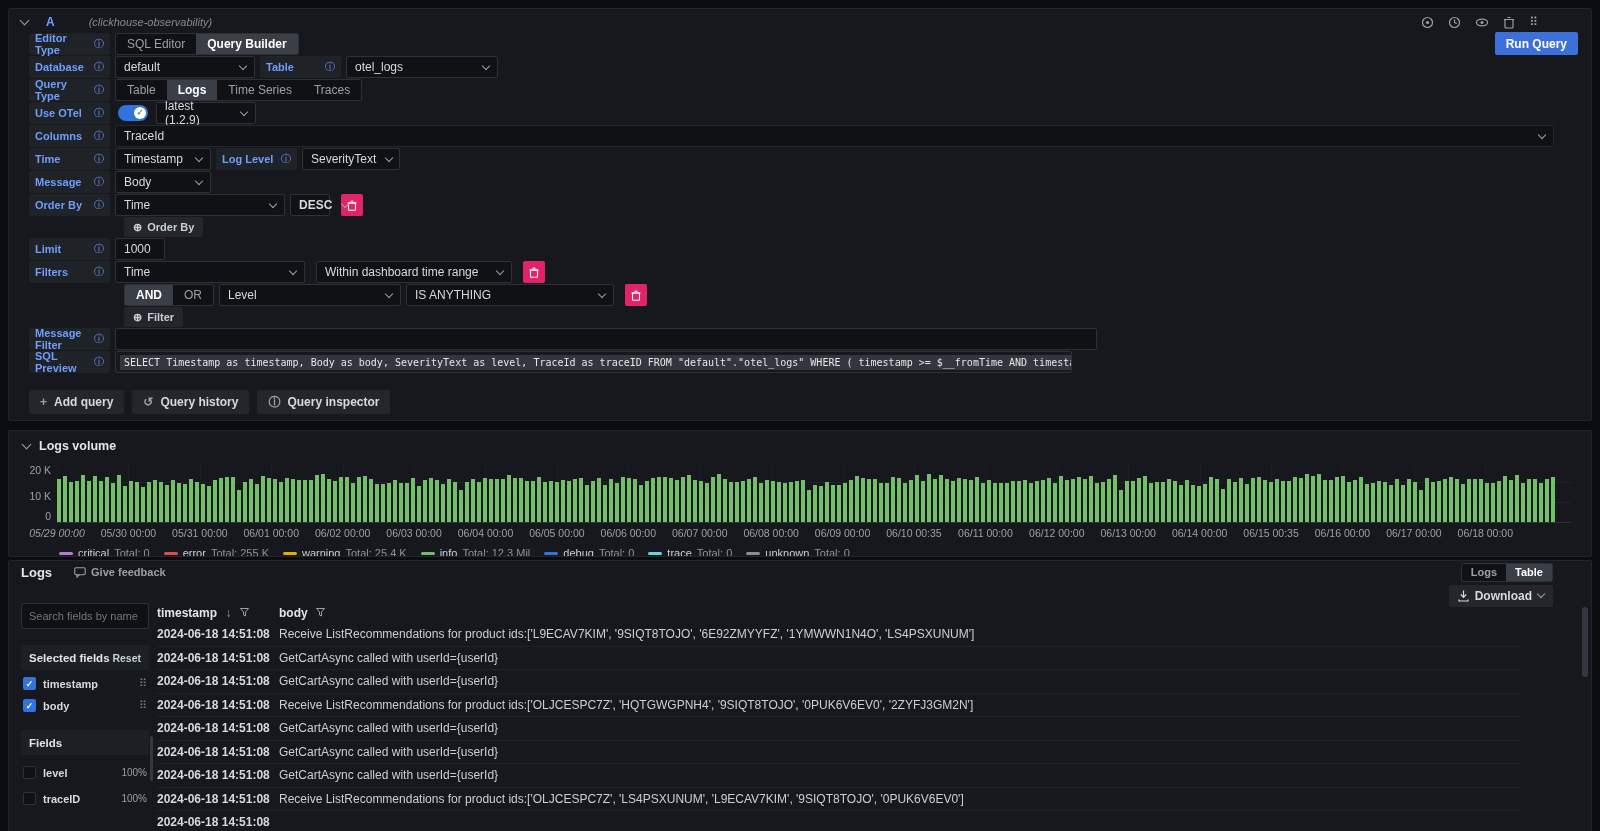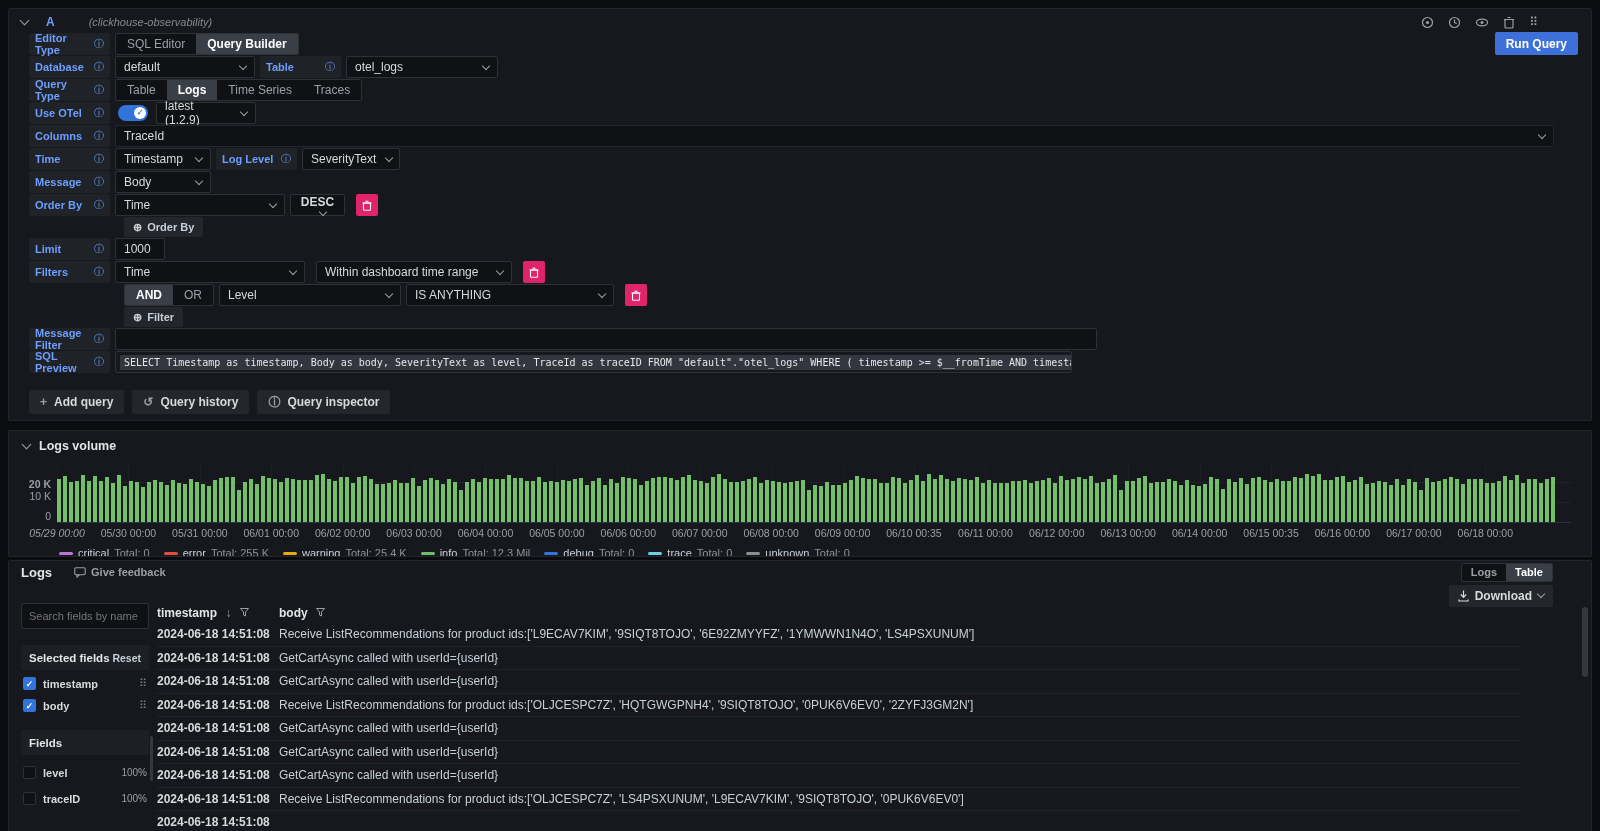--- a/index.html
+++ b/index.html
@@ -231,21 +231,21 @@
 
       <div class="frow">
         <div class="flabel">
             <span>Order By</span>
             <span class="iinfo">ⓘ</span>
           </div>
         <div class="sel" style="width:170px;">
             <span>Time</span>
             <span class="chev-down"></span>
           </div>
-        <div class="sel" style="width:55px; font-weight:700;flex-direction:column;">
+        <div class="sel" style="width:40px; font-weight:700;">
             <span>DESC</span>
             <span class="chev-down"></span>
           </div>
         <button class="trash-btn">
             <svg width="10" height="11" viewBox="0 0 10 11">
               <rect x="1.5" y="3" width="7" height="7.2" rx="0.8" fill="none" stroke="#fff" stroke-width="1.1"></rect>
               <line x1="0.5" y1="3" x2="9.5" y2="3" stroke="#fff" stroke-width="1.1"></line>
               <line x1="3.5" y1="1.2" x2="6.5" y2="1.2" stroke="#fff" stroke-width="1.1"></line>
             </svg>
           </button>
@@ -1391,21 +1391,21 @@
             <div class="seg-err"></div>
           </div>
           <div class="bar" style="height: 46.3208px;">
             <div class="seg-info" style="flex: 1 1 0%;"></div>
             <div class="seg-err"></div>
           </div>
         </div>
       <div class="baseline"></div>
       <span class="ylab" style="bottom:-5px;" id="ylab0">0</span>
       <span class="ylab" style="bottom:15px;" id="ylab1">10 K</span>
-      <span class="ylab" style="bottom:27px;font-weight:bold;" id="ylab2">20 K</span>
+      <span class="ylab" style="bottom:41px;" id="ylab2">20 K</span>
     </div>
     <div class="xticks" id="xticks">
         <span class="xtick" style="left: 0%; font-style: italic;">05/29 00:00</span>
         <span class="xtick" style="left: 4.71698%;">05/30 00:00</span>
         <span class="xtick" style="left: 9.43396%;">05/31 00:00</span>
         <span class="xtick" style="left: 14.1509%;">06/01 00:00</span>
         <span class="xtick" style="left: 18.8679%;">06/02 00:00</span>
         <span class="xtick" style="left: 23.5849%;">06/03 00:00</span>
         <span class="xtick" style="left: 28.3019%;">06/04 00:00</span>
         <span class="xtick" style="left: 33.0189%;">06/05 00:00</span>

